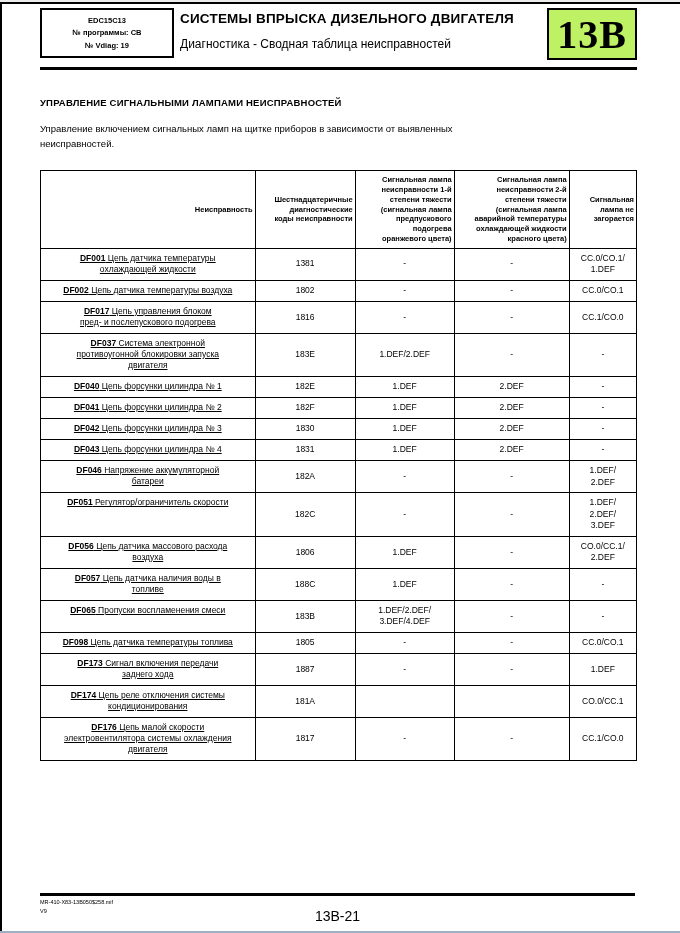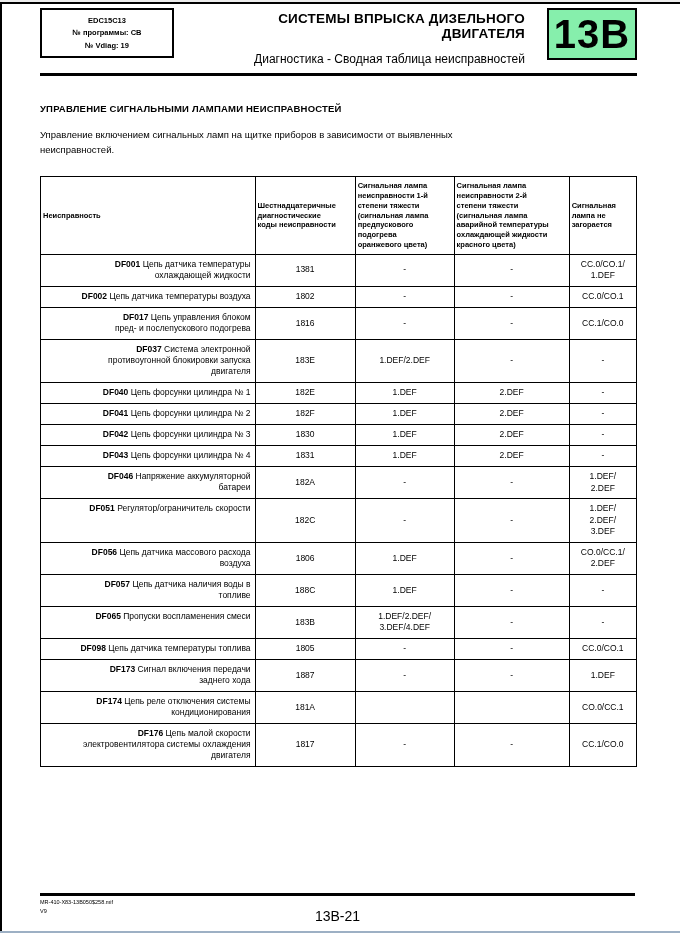--- a/index.html
+++ b/index.html
@@ -12,49 +12,49 @@
 
   
   .edge-top-gray  { position: absolute; top: 0; left: 0; right: 0; height: 2px; background: #ececec; }
   .edge-top-black { position: absolute; top: 2px; left: 0; right: 0; height: 2px; background: #000; }
   .edge-left      { position: absolute; top: 2px; left: 0; bottom: 2px; width: 2px; background: #000; }
   .edge-bottom    { position: absolute; bottom: 0; left: 0; right: 0; height: 2px; background: #9db0c4; }
 
   .content { position: absolute; top: 4px; left: 2px; width: 676px; box-sizing: border-box; padding: 4px 41px 0 38px; }
 
   
-  .doc-header { display: flex; align-items: flex-start; gap: 16px; }
+  .doc-header { display: flex; align-items: flex-start; }
   .info-box {
     width: 134px; box-sizing: border-box; border: 2px solid #000;
     padding: 5px 2px 4px; text-align: center;
     font-size: 7.5px; font-weight: bold; line-height: 1.65;
   }
-  .title-wrap { flex: 1; text-align: right; padding: 3px 6px 0; }
+  .title-wrap { flex: 1; text-align: left; padding: 3px 6px 0; }
   .doc-title { font-size: 13.5px; font-weight: bold; letter-spacing: .2px; }
   .doc-subtitle { font-size: 12px; font-weight: normal; margin-top: 11px; }
   .badge {
     width: 90px; height: 52px; box-sizing: border-box; flex: 0 0 auto;
     border: 2px solid #000; display: flex; align-items: center; justify-content: center;
     font-size: 40px; font-weight: bold; letter-spacing: 1px;
   }
   .rule { height: 3px; background: #000; margin-top: 7px; }
 
   .section-heading { margin-top: 27px; font-size: 9.5px; font-weight: bold; letter-spacing: .2px; }
   .intro { margin-top: 13px; font-size: 9.5px; line-height: 1.6; white-space: pre-line; }
 
   
   table.fault-table { margin-top: 19px; width: 100%; border-collapse: collapse; table-layout: fixed; }
   .fault-table th, .fault-table td { border: 1px solid #000; }
   .fault-table th {
-    font-size: 7.5px; font-weight: bold; text-align: left; vertical-align: middle;
+    font-size: 7.5px; font-weight: bold; text-align: right; vertical-align: middle;
     padding: 4px 2px; line-height: 1.3; white-space: pre-line;
   }
   td.c-name {
-    font-size: 8.5px; text-align: right; vertical-align: top;
-    padding: 4px 4px 5px; line-height: 1.3; white-space: pre-line;
+    font-size: 8.5px; text-align: center; vertical-align: top;
+    padding: 4px 4px 5px; line-height: 1.3; white-space: pre-line; text-decoration: underline;
   }
   td.c-name b { font-weight: bold; }
   td.c-val {
     font-size: 8.5px; text-align: center; vertical-align: middle;
     padding: 4px 2px; line-height: 1.35; white-space: pre-line;
   }
 
   
   .footer { position: absolute; left: 40px; right: 45px; bottom: 9px; }
   .footer-rule { height: 3px; background: #000; }
@@ -75,21 +75,21 @@
     <div class="doc-header">
       <div class="info-box">
         <div>EDC15C13</div>
         <div>№ программы: CB</div>
         <div>№ Vdiag: 19</div>
       </div>
       <div class="title-wrap">
         <div class="doc-title">СИСТЕМЫ ВПРЫСКА ДИЗЕЛЬНОГО ДВИГАТЕЛЯ</div>
         <div class="doc-subtitle">Диагностика - Сводная таблица неисправностей</div>
       </div>
-      <div class="badge" style="background: #86efac;">13B</div>
+      <div class="badge" style="background: #bef264; font-family: Liberation Serif, serif;">13B</div>
     </div>
 
     <div class="rule"></div>
 
     <div class="section-heading">УПРАВЛЕНИЕ СИГНАЛЬНЫМИ ЛАМПАМИ НЕИСПРАВНОСТЕЙ</div>
     <div class="intro">Управление включением сигнальных ламп на щитке приборов в зависимости от выявленных
 неисправностей.</div>
 
     <table class="fault-table">
       <colgroup>

